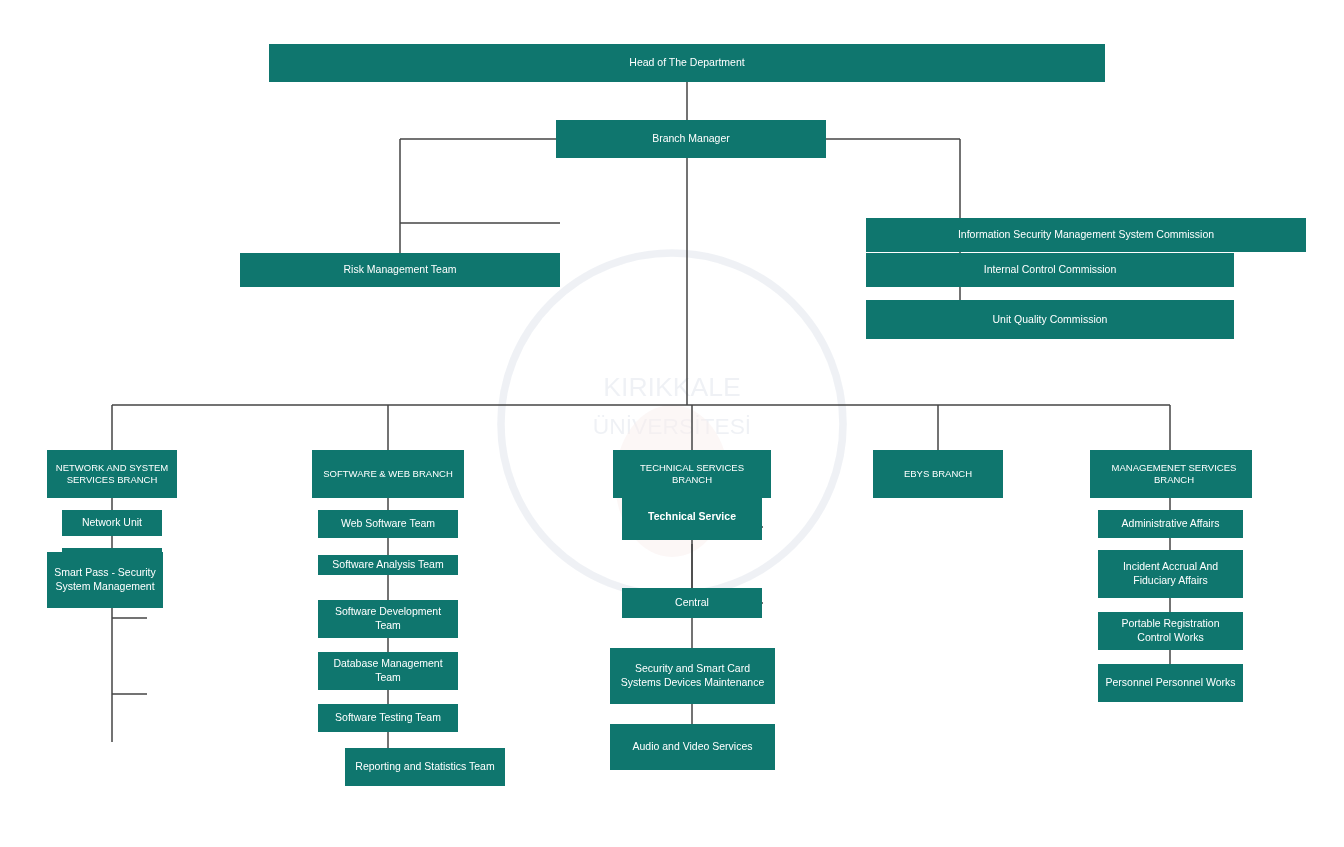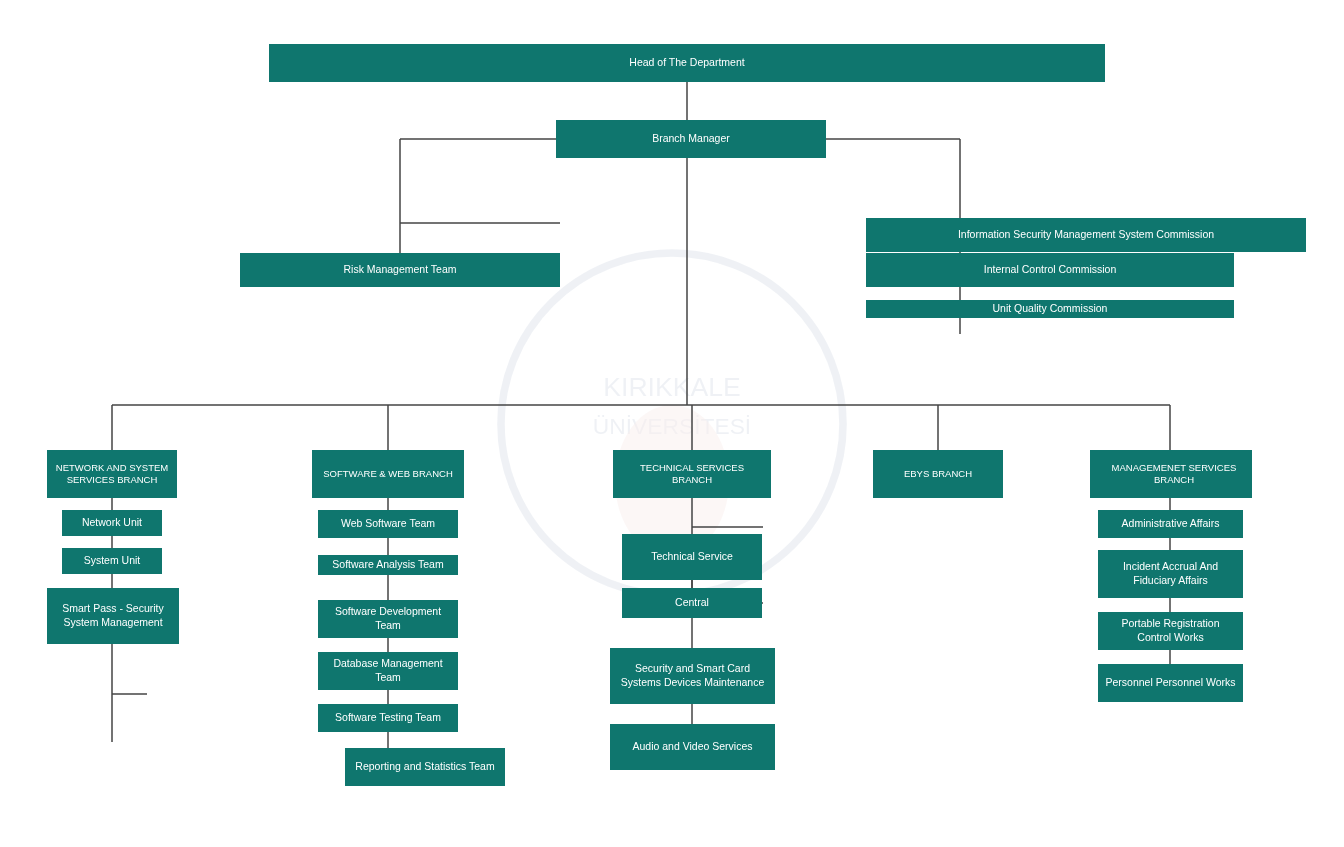--- a/index.html
+++ b/index.html
@@ -143,37 +143,37 @@
   </div>
 
   <div class="box" style="left:866px;top:206px;width:440px;height:34px;margin-top:12px;">
     <span>Information Security Management System Commission</span>
   </div>
 
   <div class="box" style="left:866px;top:253px;width:368px;height:34px;">
     <span>Internal Control  Commission</span>
   </div>
 
-  <div class="box" style="left:866px;top:300px;width:368px;height:18px;">
+  <div class="box" style="left:866px;top:300px;width:368px;height:39px;">
     <span>Unit Quality Commission</span>
   </div>
 
   <div class="box" style="left:47px;top:450px;width:130px;height:48px;font-size:9.5px;">
     <span>NETWORK AND SYSTEM SERVICES BRANCH</span>
   </div>
 
   <div class="box" style="left:62px;top:510px;width:100px;height:26px;">
     <span>Network Unit</span>
   </div>
 
   <div class="box" style="left:62px;top:548px;width:100px;height:26px;">
     <span>System Unit</span>
   </div>
 
-  <div class="box" style="left:47px;top:588px;width:132px;height:56px;">
+  <div class="box" style="left:47px;top:552px;width:116px;height:56px;">
     <span>Smart Pass - Security System Management</span>
   </div>
 
 
   <div class="box" style="left:312px;top:450px;width:152px;height:48px;font-size:9.5px;">
     <span>SOFTWARE &amp; WEB BRANCH</span>
   </div>
 
   <div class="box" style="left:318px;top:510px;width:140px;height:28px;">
     <span>Web Software Team</span>
@@ -196,21 +196,21 @@
   </div>
 
   <div class="box" style="left:318px;top:748px;width:160px;height:38px;margin-left:27px;">
     <span>Reporting and Statistics Team</span>
   </div>
 
   <div class="box" style="left:613px;top:450px;width:158px;height:48px;font-size:9.5px;">
     <span>TECHNICAL SERVICES BRANCH</span>
   </div>
 
-  <div class="box" style="left:622px;top:534px;width:140px;height:46px;">
+  <div class="box" style="left:622px;top:494px;width:140px;height:46px;font-weight:bold;">
     <span>Technical Service</span>
   </div>
 
   <div class="box" style="left:622px;top:588px;width:140px;height:30px;">
     <span>Central</span>
   </div>
 
   <div class="box" style="left:610px;top:648px;width:165px;height:56px;">
     <span>Security and Smart Card Systems Devices Maintenance</span>
   </div>

